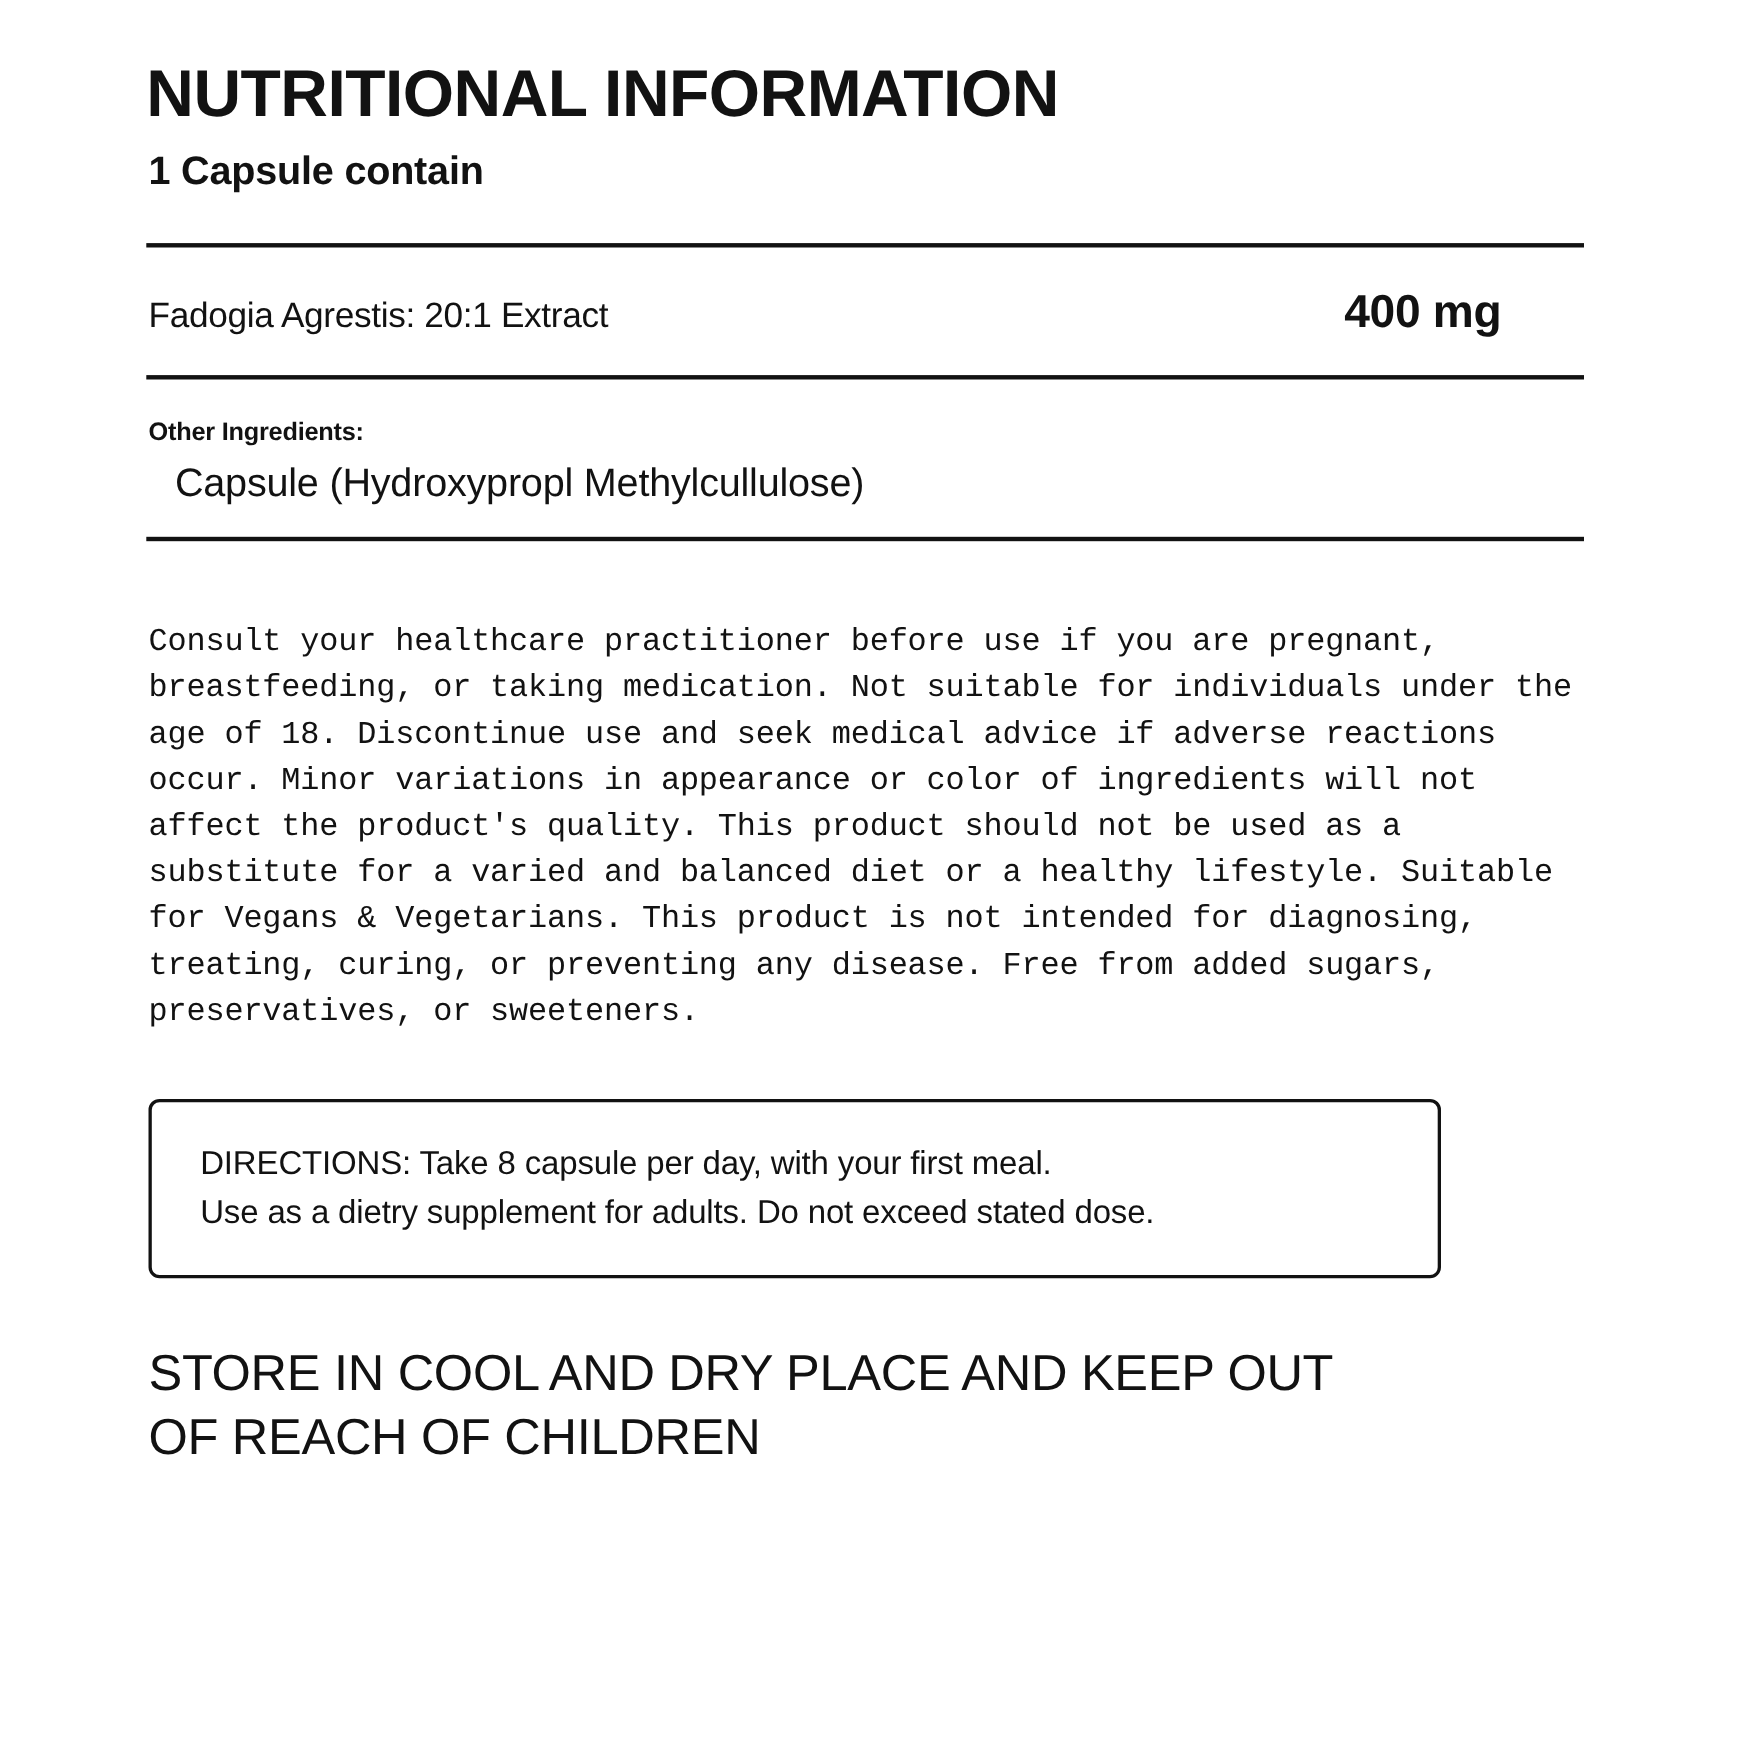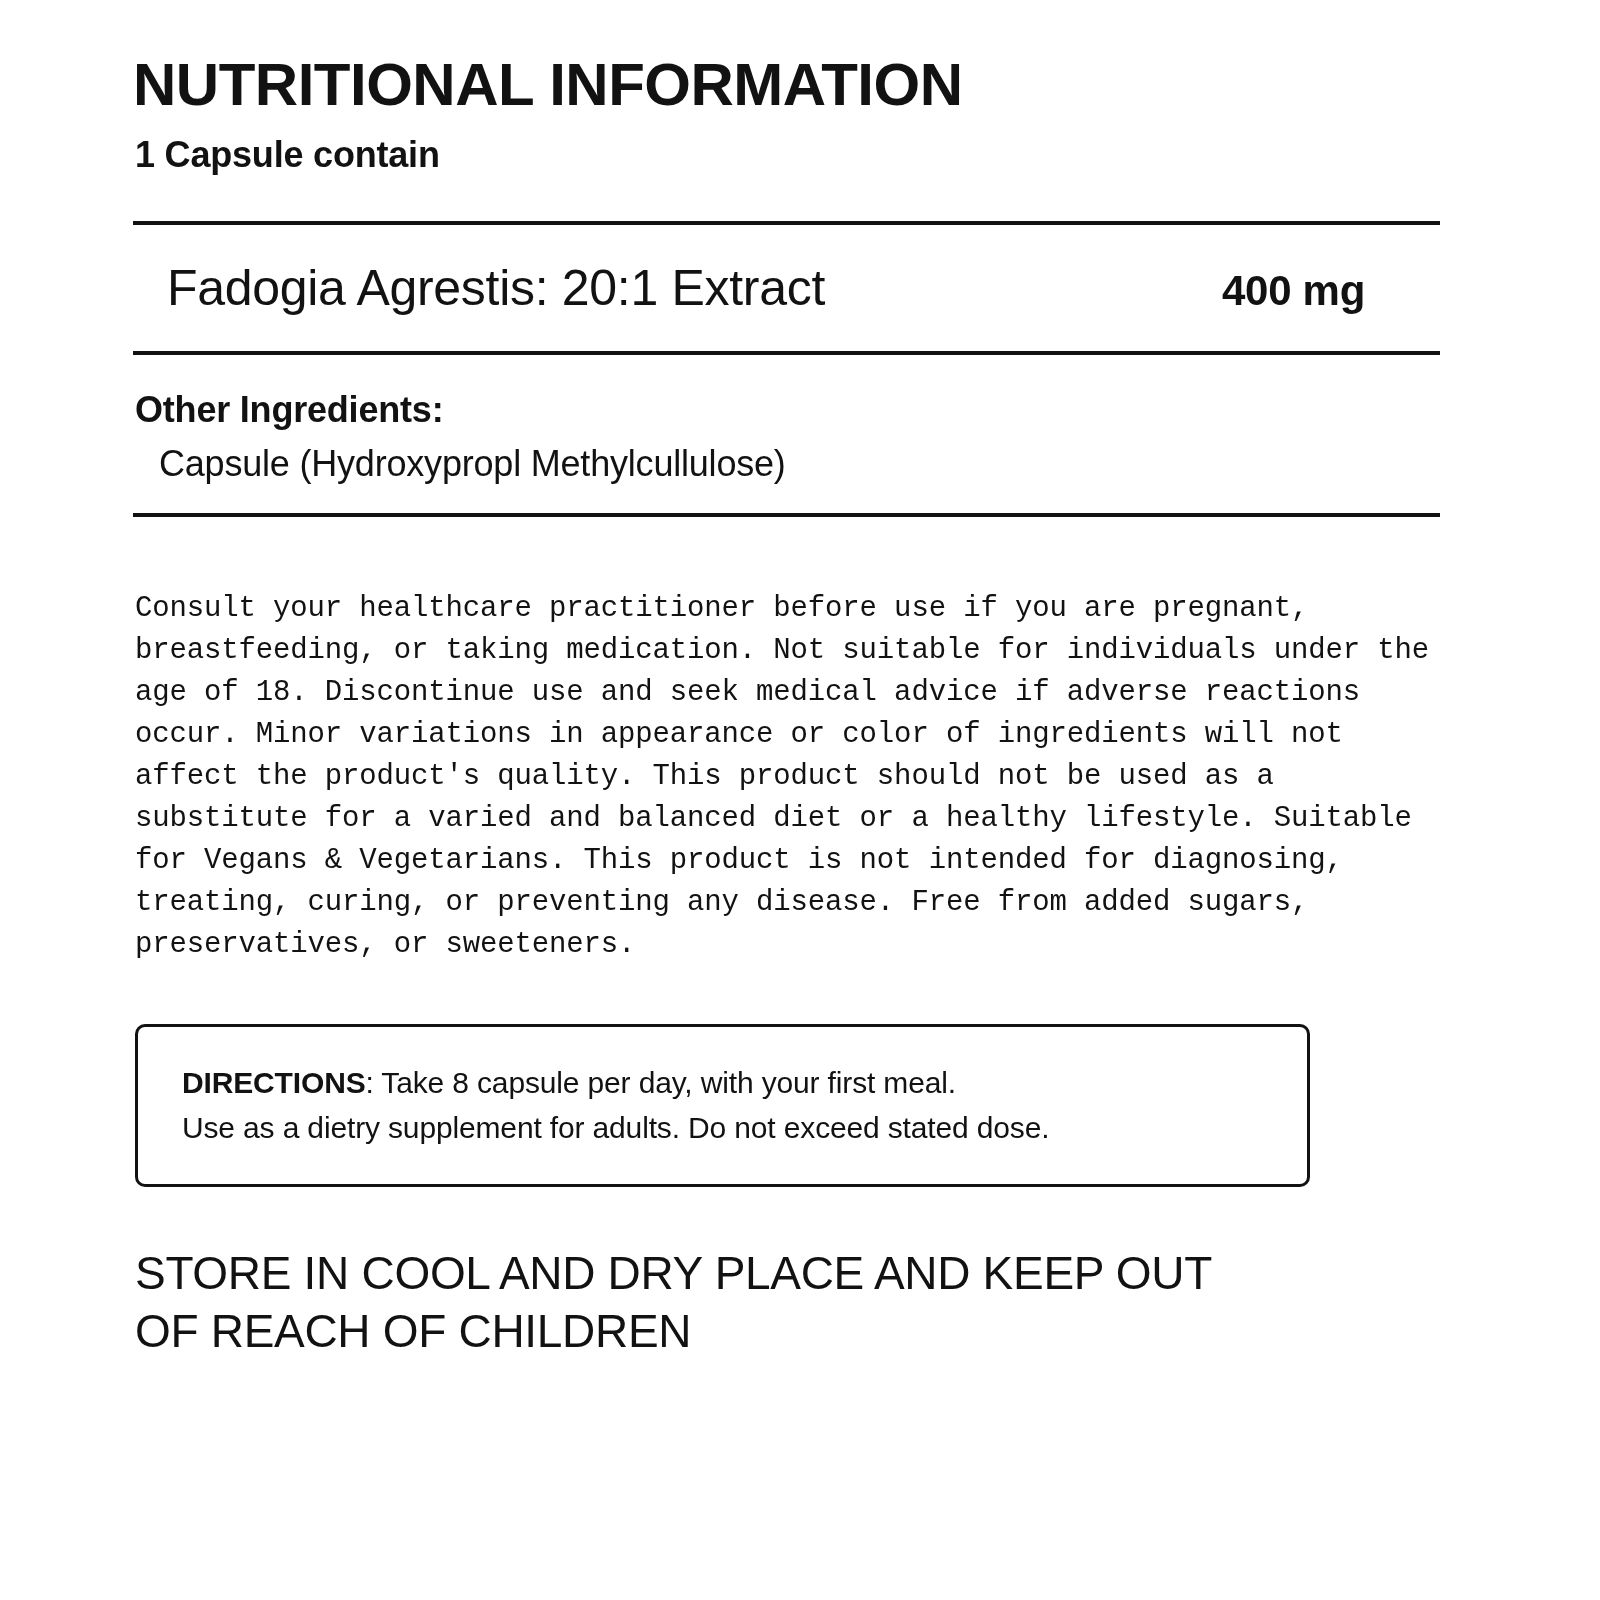--- a/index.html
+++ b/index.html
@@ -44,38 +44,37 @@
   .rule-2 { margin-top: 0; }
   .rule-3 { margin-top: 0; }
 
   .ingredient-row {
     display: flex;
     align-items: baseline;
     justify-content: space-between;
     padding: 34px 0 34px 2px;
   }
   .ingredient-name {
-    font-size: 50px;
+    font-size: 32px;
     font-weight: 400;
     letter-spacing: -0.3px;
-    margin-left: 32px;
   }
   .ingredient-amount {
     font-size: 42px;
     font-weight: 700;
     letter-spacing: -0.3px;
     padding-right: 75px;
     white-space: nowrap;
   }
 
   .other-block {
     padding: 34px 0 28px 2px;
   }
   .other-heading {
-    font-size: 36px;
+    font-size: 23px;
     font-weight: 700;
     letter-spacing: -0.2px;
     margin-bottom: 12px;
   }
   .other-text {
     font-size: 36px;
     font-weight: 400;
     letter-spacing: -0.2px;
     margin-left: 24px;
   }
@@ -97,21 +96,21 @@
     padding: 34px 42px 34px 44px;
     width: 1175px;
     box-sizing: border-box;
   }
   .directions-line {
     font-size: 30px;
     line-height: 1.48;
     letter-spacing: -0.15px;
   }
   .directions-label {
-    font-weight: 700;
+    font-weight: 400;
   }
 
   .storage {
     font-size: 46px;
     line-height: 1.25;
     letter-spacing: -0.3px;
     padding: 58px 0 0 2px;
   }
 </style>
 </head>

